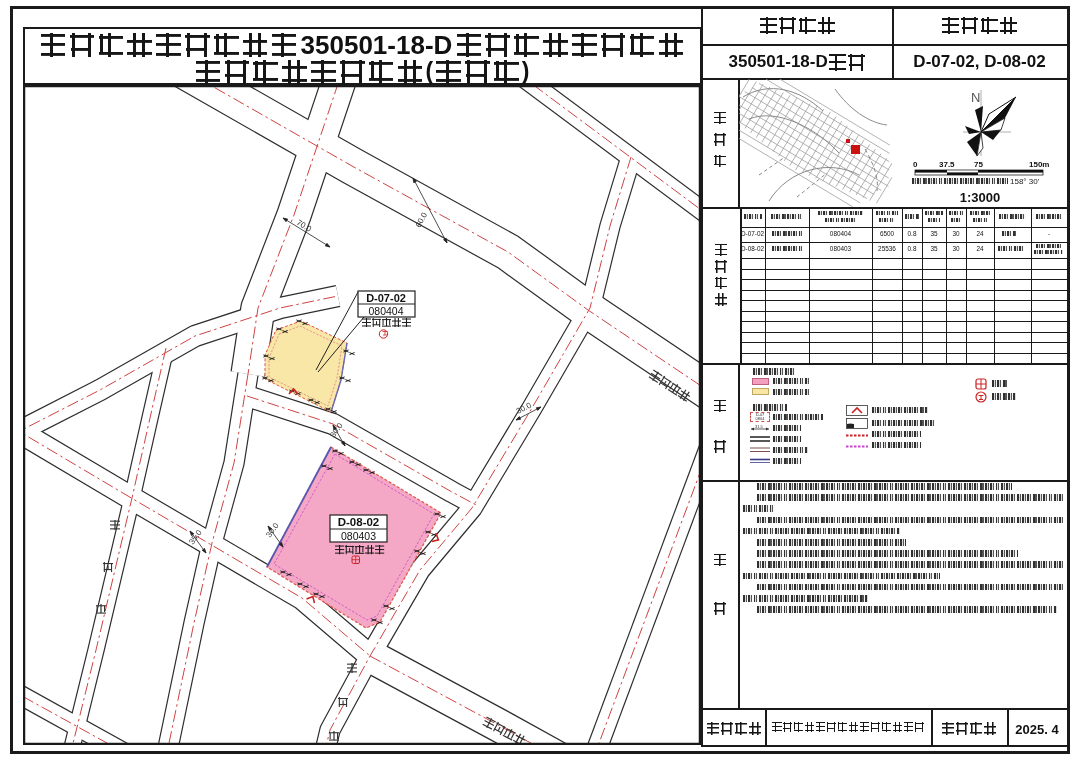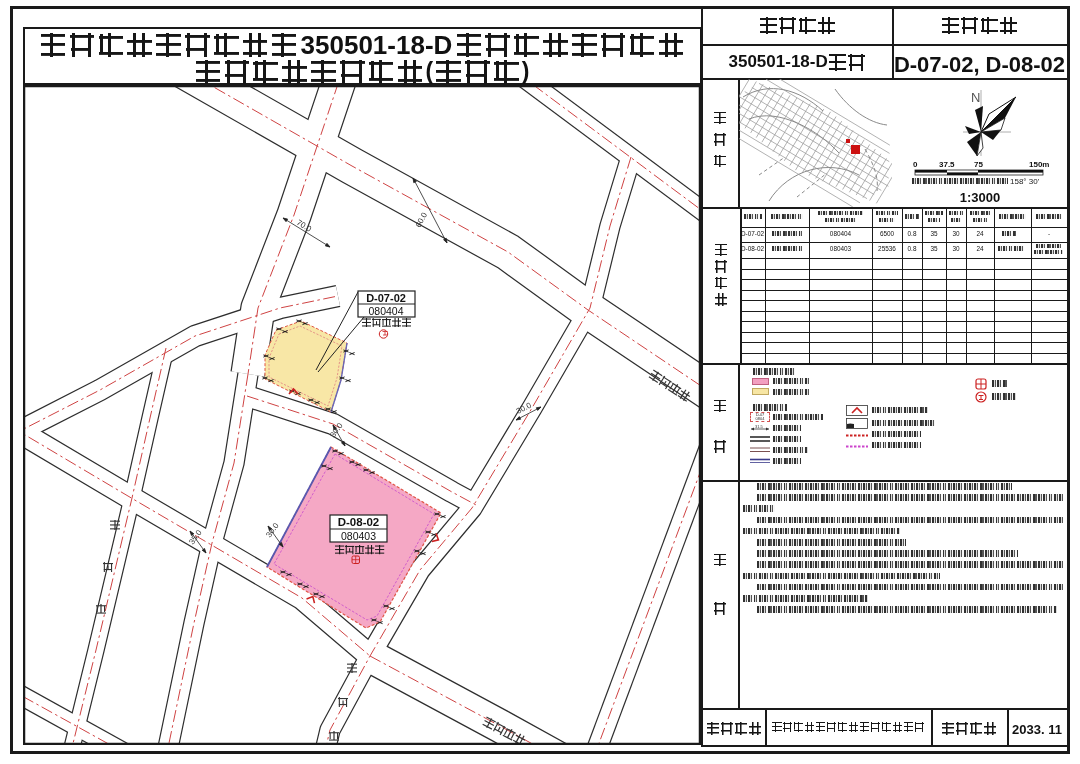--- a/index.html
+++ b/index.html
@@ -87,21 +87,21 @@
         <i></i>
       </span>
     </div>
 <div class="abs" style="left:703px;top:52px;width:189px;display:flex;justify-content:center;align-items:center">
       <b style="font-size:17px;color:#111">350501-18-D</b>
       <span class="cj t16">
         <i></i>
         <i></i>
       </span>
     </div>
-<div class="abs" style="left:892px;top:52px;width:175px;text-align:center;font-size:22px;font-weight:bold;color:#111">D-07-02, D-08-02</div>
+<div class="abs" style="left:892px;top:52px;width:175px;text-align:center;font-size:17px;font-weight:bold;color:#111">D-07-02, D-08-02</div>
 <div class="ln" style="left:701px;top:207px;width:366px;height:2px"></div>
 <div class="ln" style="left:701px;top:363px;width:366px;height:2px"></div>
 <div class="ln" style="left:701px;top:480px;width:366px;height:2px"></div>
 <div class="ln" style="left:701px;top:708px;width:366px;height:2px"></div>
 <div class="ln" style="left:701px;top:745px;width:366px;height:2px"></div>
 <div class="ln" style="left:738px;top:78px;width:1.5px;height:129px"></div>
 <div class="ln" style="left:740px;top:207px;width:1.5px;height:156px"></div>
 <div class="ln" style="left:738px;top:363px;width:1.5px;height:117px"></div>
 <div class="ln" style="left:738px;top:480px;width:1.5px;height:228px"></div>
 <div class="abs" style="left:713px;top:110px"><span class="cj cjv t13" style="gap:9px">
@@ -364,21 +364,21 @@
     </div>
 <div class="abs" style="left:1007px;top:720px;width:0px"></div>
 <div class="abs" style="left:931px;top:722px;width:76px;display:flex;justify-content:center">
       <span class="cj t13">
         <i></i>
         <i></i>
         <i></i>
         <i></i>
       </span>
     </div>
-<div class="abs" style="left:1007px;top:722px;width:60px;text-align:center;font-size:13px;font-weight:bold;color:#111">2033. 11</div>
+<div class="abs" style="left:1007px;top:722px;width:60px;text-align:center;font-size:13px;font-weight:bold;color:#111">2025. 4</div>
 
 <svg class="abs" style="left:23px;top:85px" width="678" height="660" viewBox="23 85 678 660">
 <defs>
 <g id="ha">
           <rect x="0" y="0.6" width="10" height="1.1"></rect>
           <rect x="0" y="4.4" width="10" height="1.1"></rect>
           <rect x="0" y="8.3" width="10" height="1.1"></rect>
           <rect x="4.4" y="0" width="1.2" height="10"></rect>
         </g>
 <g id="hb">

